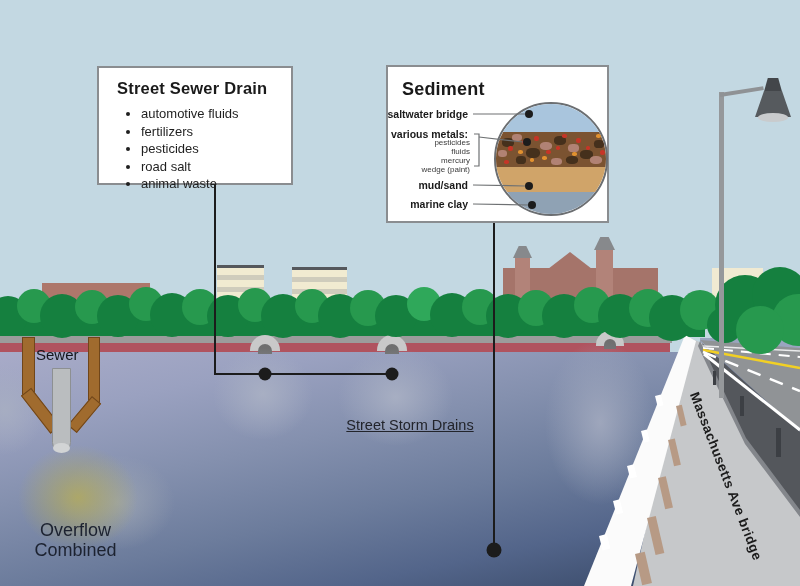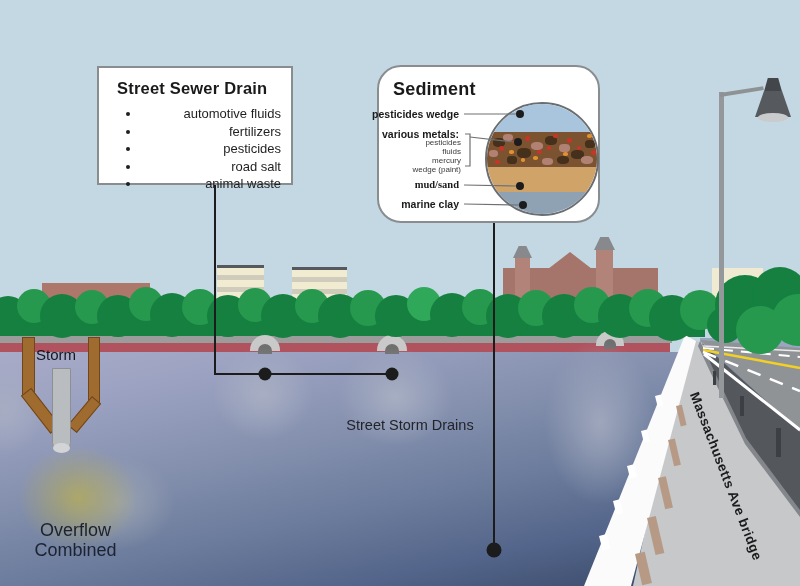--- a/index.html
+++ b/index.html
@@ -6,21 +6,21 @@
   #stage{position:relative;width:800px;height:586px;overflow:hidden;
          background:#c3d8e2;font-family:"Liberation Sans",sans-serif;}
   #stage *{box-sizing:border-box;}
   .abs{position:absolute;}
   
   .bldg{position:absolute;}
   .win-tower{background:repeating-linear-gradient(180deg,#f1ebd1 0 7px,#cfccbc 7px 12px);border-top:3px solid #55585c;}
   
   .callout{position:absolute;background:#fff;border:2px solid #8a8d90;color:#1a1a1a;}
   .callout h2{margin:0;font-size:16.5px;font-weight:600;letter-spacing:.2px;color:#1a1a1a;}
-  #storm-box ul{margin:7px 0 0 0;padding-left:24px;font-size:13px;line-height:17.5px;color:#1f1f1f;text-align:right;}
+  #storm-box ul{margin:7px 0 0 0;padding-left:24px;font-size:13px;line-height:17.5px;color:#1f1f1f;}
   .sed-label{position:absolute;right:139px;font-size:10.5px;font-weight:600;color:#1a1a1a;white-space:nowrap;}
   .sed-sub{position:absolute;right:137px;font-size:8px;color:#3a3a3a;white-space:nowrap;}
   .scene-label{position:absolute;color:#1f2430;}
   .dotline{position:absolute;pointer-events:none;}
   .plume{position:absolute;border-radius:50%;}
 </style>
 </head>
 <body>
 
 <div id="stage">
@@ -173,21 +173,21 @@
     <h2>Street Sewer Drain</h2>
     <ul>
       <li>automotive fluids</li>
       <li>fertilizers</li>
       <li>pesticides</li>
       <li>road salt</li>
       <li>animal waste</li>
     </ul>
   </div>
 
-  <div id="sediment-box" class="callout" style="left:377px;top:65px;width:223px;height:158px;border-radius:24px;">
+  <div id="sediment-box" class="callout" style="left:386px;top:65px;width:223px;height:158px;">
     <h2 style="position:absolute;left:14px;top:12px;font-size:18px;">Sediment</h2>
 
     <div style="position:absolute;left:106px;top:35px;width:114px;height:114px;border-radius:50%;
                 overflow:hidden;border:2px solid #6b6e71;">
       <div style="position:absolute;left:0;top:0;width:114px;height:28px;background:#a9c5dd;"></div>
       <div id="metals-layer" style="position:absolute;left:0;top:28px;width:114px;height:35px;background:#7b5331;">
           <div style="position: absolute; left: 6px; top: 6px; width: 12px; height: 9px; border-radius: 42%; background: rgb(69, 48, 28);"></div>
           <div style="position: absolute; left: 30px; top: 16px; width: 14px; height: 10px; border-radius: 42%; background: rgb(69, 48, 28);"></div>
           <div style="position: absolute; left: 58px; top: 4px; width: 12px; height: 9px; border-radius: 42%; background: rgb(69, 48, 28);"></div>
           <div style="position: absolute; left: 84px; top: 18px; width: 13px; height: 9px; border-radius: 42%; background: rgb(69, 48, 28);"></div>
@@ -224,30 +224,30 @@
       <line x1="85" y1="47" x2="137" y2="47" stroke="#6e7173" stroke-width="1.2"></line>
       <polyline points="86,67 91,67 91,99 86,99" fill="none" stroke="#6e7173" stroke-width="1.2"></polyline>
       <line x1="91" y1="70" x2="135" y2="75" stroke="#6e7173" stroke-width="1.2"></line>
       <line x1="85" y1="118" x2="137" y2="119" stroke="#6e7173" stroke-width="1.2"></line>
       <line x1="85" y1="137" x2="140" y2="138" stroke="#6e7173" stroke-width="1.2"></line>
       <circle cx="141" cy="47" r="4" fill="#1c1c1c"></circle>
       <circle cx="139" cy="75" r="4" fill="#1c1c1c"></circle>
       <circle cx="141" cy="119" r="4" fill="#1c1c1c"></circle>
       <circle cx="144" cy="138" r="4" fill="#1c1c1c"></circle>
     </svg>
-    <span class="sed-label" style="top:41px;">pesticides wedge</span>
+    <span class="sed-label" style="top:41px;">saltwater bridge</span>
     <span class="sed-label" style="top:61px;">various metals:</span>
     <span class="sed-sub" style="top:71px;">pesticides</span>
     <span class="sed-sub" style="top:80px;">fluids</span>
     <span class="sed-sub" style="top:89px;">mercury</span>
     <span class="sed-sub" style="top:98px;">wedge (paint)</span>
-    <span class="sed-label" style="top:112px;font-family:Liberation Serif, serif;">mud/sand</span>
+    <span class="sed-label" style="top:112px;">mud/sand</span>
     <span class="sed-label" style="top:131px;">marine clay</span>
   </div>
 
-  <div class="scene-label" style="left:36px;top:346px;font-size:15px;color:#14161c;">Storm</div>
-  <div class="scene-label" style="left:330px;top:417px;width:160px;text-align:center;font-size:14.5px;color:#22242b;">Street Storm Drains</div>
+  <div class="scene-label" style="left:36px;top:346px;font-size:15px;color:#14161c;">Sewer</div>
+  <div class="scene-label" style="left:330px;top:417px;width:160px;text-align:center;font-size:14.5px;color:#22242b;text-decoration:underline;">Street Storm Drains</div>
   <div class="scene-label" style="left:18px;top:520px;width:115px;text-align:center;font-size:18px;line-height:20px;color:#1c2230;">
     <div>Overflow</div>
     <div>Combined</div>
   </div>
 
 </div>
 
 </body></html>

